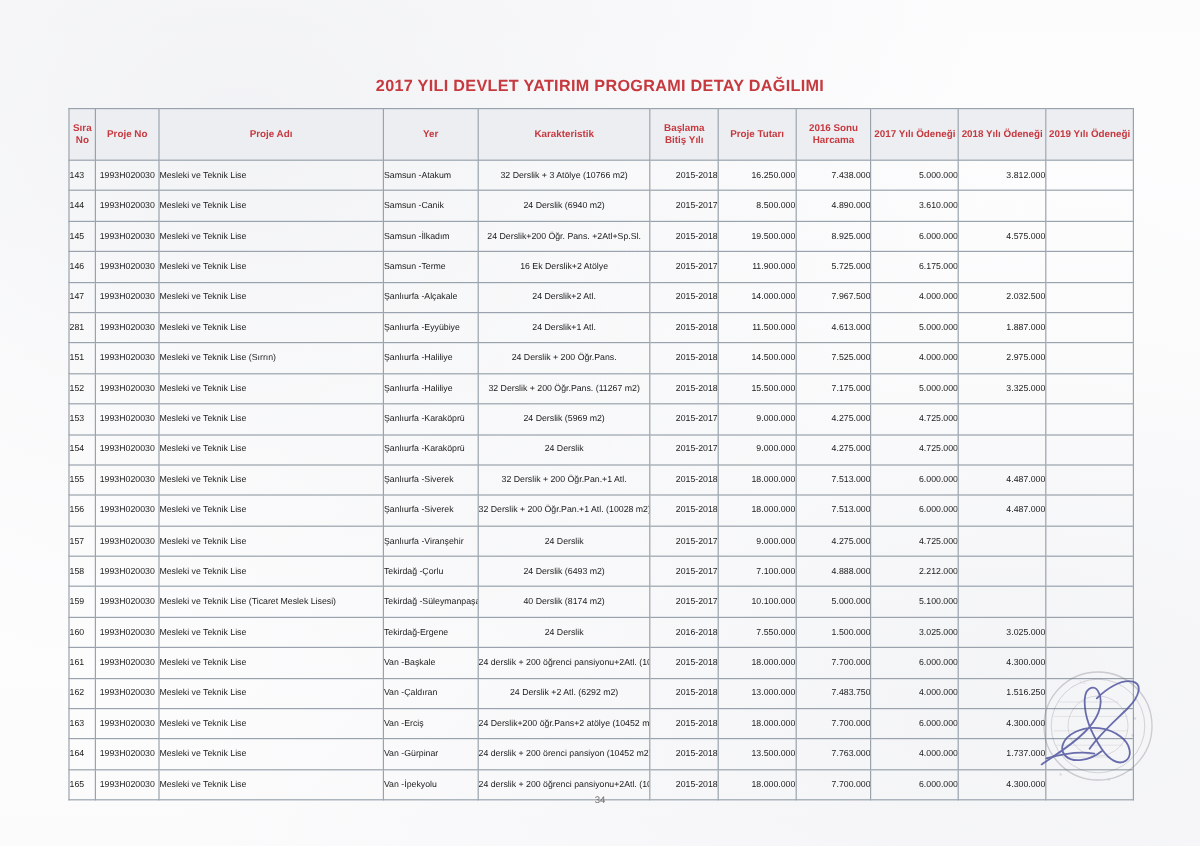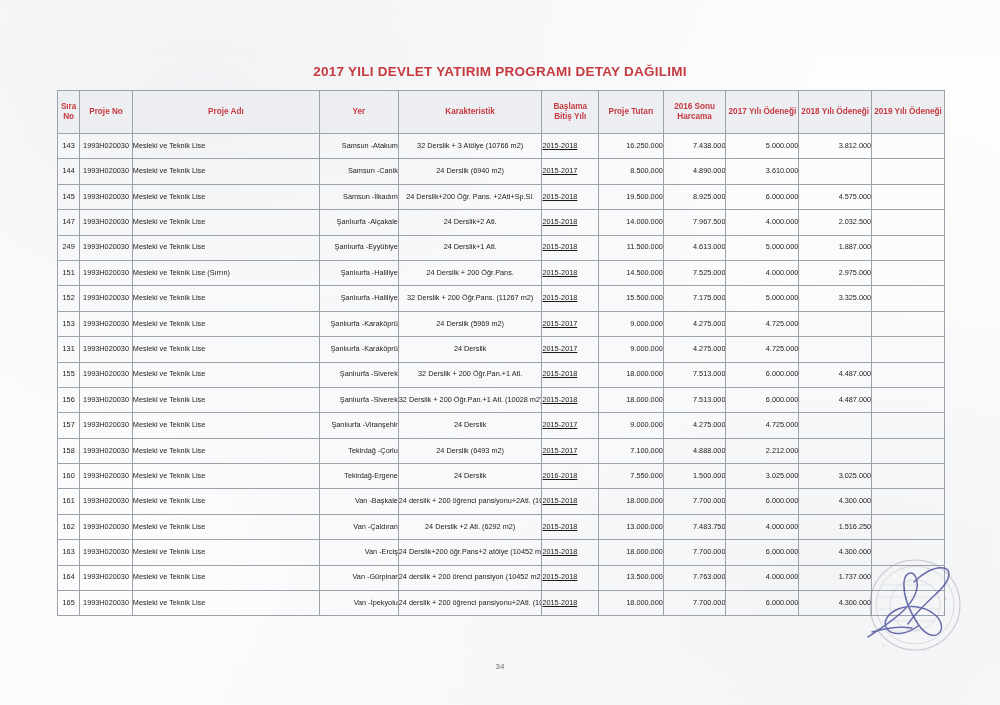--- a/index.html
+++ b/index.html
@@ -68,26 +68,26 @@
     height: 38px;
     line-height: 1.25;
     padding: 2px 2px;
   }
   table.main tbody td {
     height: 24.4px;
     font-size: 7.3px;
     color: #1b1b1b;
     line-height: 1.2;
   }
-  td.c-sira   { text-align: center; padding: 0 2px; }
+  td.c-sira   { padding: 0 2px; }
   td.c-pno    { text-align: center; padding: 0 2px; }
   td.c-padi   { text-align: left;   padding: 0 4px; margin-top: 48px; }
-  td.c-yer    { text-align: right;   padding: 0 4px; }
+  td.c-yer    { text-align: left;   padding: 0 4px; }
   td.c-kar    { text-align: center;   padding: 0 4px; }
-  td.c-yil    { text-align: left; padding: 0 3px; text-decoration: underline; }
+  td.c-yil    { text-align: right; padding: 0 3px; }
   td.c-num    { text-align: right;  padding: 0 6px; }
 
   
   col.w-sira { width: 22px; }
   col.w-pno  { width: 52px; }
   col.w-padi { width: 185px; }
   col.w-yer  { width: 78px; }
   col.w-kar  { width: 142px; }
   col.w-yil  { width: 56px; }
   col.w-tut  { width: 64px; }
@@ -198,34 +198,47 @@
             <td class="c-yer">Samsun -İlkadım</td>
             <td class="c-kar">24 Derslik+200 Öğr. Pans. +2Atl+Sp.Sl.</td>
             <td class="c-yil">2015-2018</td>
             <td class="c-num">19.500.000</td>
             <td class="c-num">8.925.000</td>
             <td class="c-num">6.000.000</td>
             <td class="c-num">4.575.000</td>
             <td class="c-num"></td>
           </tr>
           <tr>
+            <td class="c-sira">146</td>
+            <td class="c-pno">1993H020030</td>
+            <td class="c-padi">Mesleki ve Teknik Lise</td>
+            <td class="c-yer">Samsun -Terme</td>
+            <td class="c-kar">16 Ek Derslik+2 Atölye</td>
+            <td class="c-yil">2015-2017</td>
+            <td class="c-num">11.900.000</td>
+            <td class="c-num">5.725.000</td>
+            <td class="c-num">6.175.000</td>
+            <td class="c-num"></td>
+            <td class="c-num"></td>
+          </tr>
+          <tr>
             <td class="c-sira">147</td>
             <td class="c-pno">1993H020030</td>
             <td class="c-padi">Mesleki ve Teknik Lise</td>
             <td class="c-yer">Şanlıurfa -Alçakale</td>
             <td class="c-kar">24 Derslik+2 Atl.</td>
             <td class="c-yil">2015-2018</td>
             <td class="c-num">14.000.000</td>
             <td class="c-num">7.967.500</td>
             <td class="c-num">4.000.000</td>
             <td class="c-num">2.032.500</td>
             <td class="c-num"></td>
           </tr>
           <tr>
-            <td class="c-sira">249</td>
+            <td class="c-sira">281</td>
             <td class="c-pno">1993H020030</td>
             <td class="c-padi">Mesleki ve Teknik Lise</td>
             <td class="c-yer">Şanlıurfa -Eyyübiye</td>
             <td class="c-kar">24 Derslik+1 Atl.</td>
             <td class="c-yil">2015-2018</td>
             <td class="c-num">11.500.000</td>
             <td class="c-num">4.613.000</td>
             <td class="c-num">5.000.000</td>
             <td class="c-num">1.887.000</td>
             <td class="c-num"></td>
@@ -263,21 +276,21 @@
             <td class="c-yer">Şanlıurfa -Karaköprü</td>
             <td class="c-kar">24 Derslik (5969 m2)</td>
             <td class="c-yil">2015-2017</td>
             <td class="c-num">9.000.000</td>
             <td class="c-num">4.275.000</td>
             <td class="c-num">4.725.000</td>
             <td class="c-num"></td>
             <td class="c-num"></td>
           </tr>
           <tr>
-            <td class="c-sira">131</td>
+            <td class="c-sira">154</td>
             <td class="c-pno">1993H020030</td>
             <td class="c-padi">Mesleki ve Teknik Lise</td>
             <td class="c-yer">Şanlıurfa -Karaköprü</td>
             <td class="c-kar">24 Derslik</td>
             <td class="c-yil">2015-2017</td>
             <td class="c-num">9.000.000</td>
             <td class="c-num">4.275.000</td>
             <td class="c-num">4.725.000</td>
             <td class="c-num"></td>
             <td class="c-num"></td>
@@ -324,20 +337,33 @@
           <tr>
             <td class="c-sira">158</td>
             <td class="c-pno">1993H020030</td>
             <td class="c-padi">Mesleki ve Teknik Lise</td>
             <td class="c-yer">Tekirdağ -Çorlu</td>
             <td class="c-kar">24 Derslik (6493 m2)</td>
             <td class="c-yil">2015-2017</td>
             <td class="c-num">7.100.000</td>
             <td class="c-num">4.888.000</td>
             <td class="c-num">2.212.000</td>
+            <td class="c-num"></td>
+            <td class="c-num"></td>
+          </tr>
+          <tr>
+            <td class="c-sira">159</td>
+            <td class="c-pno">1993H020030</td>
+            <td class="c-padi">Mesleki ve Teknik Lise (Ticaret Meslek Lisesi)</td>
+            <td class="c-yer">Tekirdağ -Süleymanpaşa</td>
+            <td class="c-kar">40 Derslik (8174 m2)</td>
+            <td class="c-yil">2015-2017</td>
+            <td class="c-num">10.100.000</td>
+            <td class="c-num">5.000.000</td>
+            <td class="c-num">5.100.000</td>
             <td class="c-num"></td>
             <td class="c-num"></td>
           </tr>
           <tr>
             <td class="c-sira">160</td>
             <td class="c-pno">1993H020030</td>
             <td class="c-padi">Mesleki ve Teknik Lise</td>
             <td class="c-yer">Tekirdağ-Ergene</td>
             <td class="c-kar">24 Derslik</td>
             <td class="c-yil">2016-2018</td>

